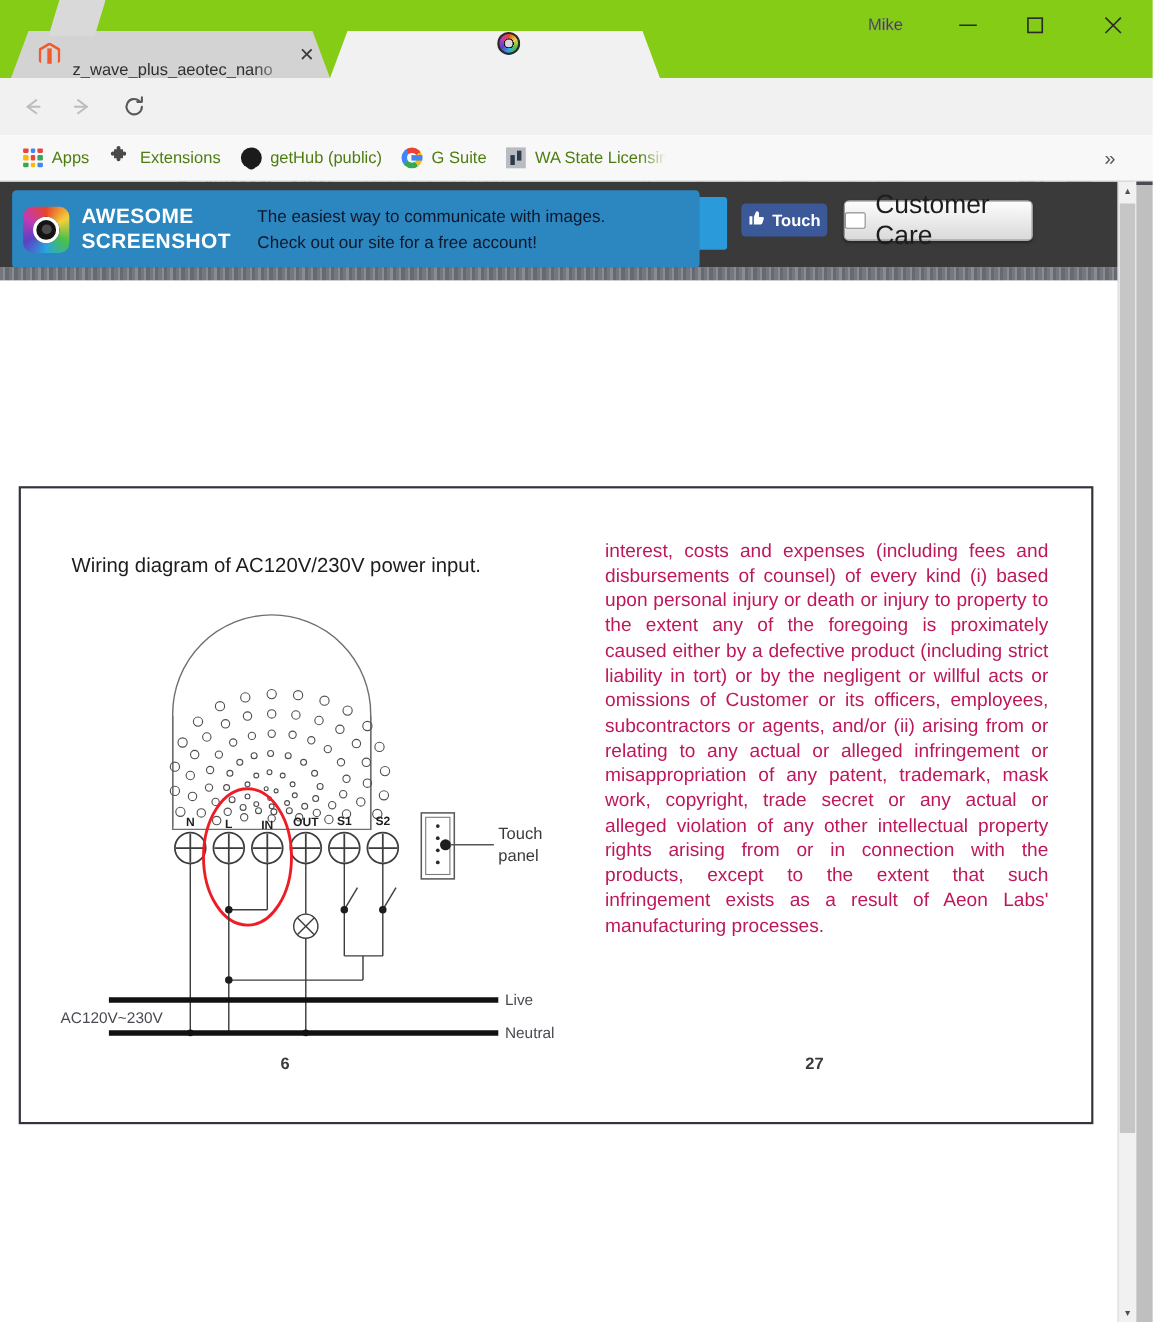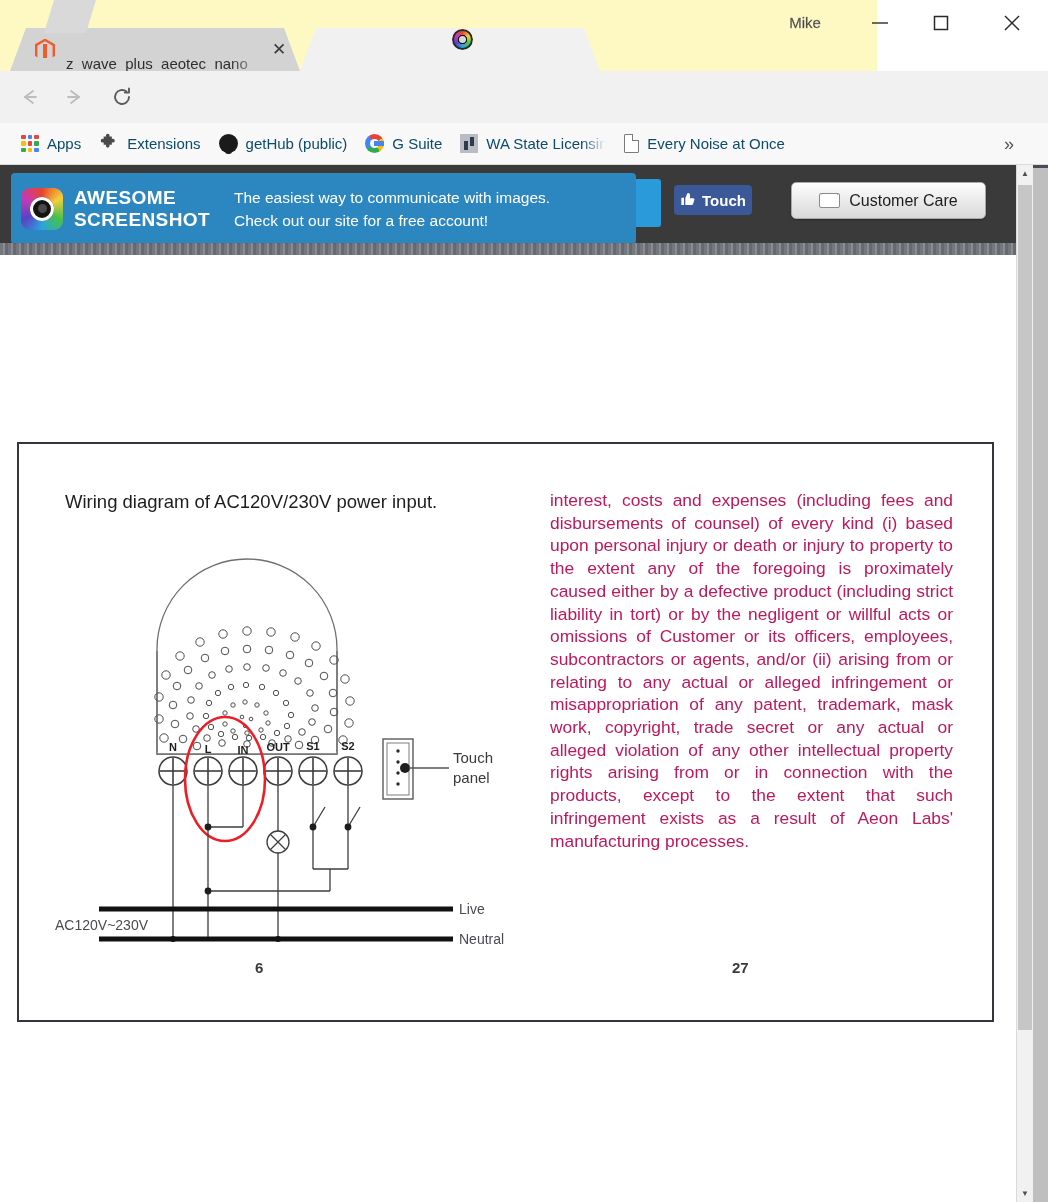--- a/index.html
+++ b/index.html
@@ -5,22 +5,22 @@
   * { box-sizing: border-box; margin: 0; padding: 0; }
   html, body {
     width: 1048px; height: 1202px;
     font-family: "Liberation Sans", sans-serif;
     background: #ffffff; overflow: hidden;
   }
   #app { position: relative; width: 1048px; height: 1202px; background:#fff; }
 
   
   .tabstrip {
-    position:absolute; left:0; top:0; width:877px; height:71px;
-    background:#fef9c3;
+    position:absolute; left:0; top:0; width:1048px; height:71px;
+    background:#84cc16;
     padding-left:44px;
   }
   .profile-name {
     position:absolute; left:775px; top:12px; width:60px; height:22px;
     font-size:15px; color:#3b3b3b; text-align:center; line-height:22px;
     -webkit-text-stroke: 0.3px #888;
   }
   .wbtn {
     position:absolute; top:6px; width:46px; height:34px;
     display:flex; align-items:center; justify-content:center;
@@ -128,21 +128,21 @@
   .redup { width:24px;height:24px;border-radius:50%;background:#cf2a22;
     display:flex;align-items:center;justify-content:center;color:#fff;font-size:14px; }
 
   
   .bookmarks {
     position:absolute; left:0; top:123px; width:1048px; height:42px;
     background:#f8f8f8; border-bottom:1px solid #dcdcdc;
     display:flex; align-items:center; padding-left:12px;
   }
   .bm { display:flex; align-items:center; height:30px; padding:0 9px; flex:0 0 auto; }
-  .bm-label { font-size:15px; color:#0c4a6e; white-space:nowrap; margin-left:8px; }
+  .bm-label { font-size:15px; color:#4d7c0f; white-space:nowrap; margin-left:8px; }
   .bm-label.clip { max-width:120px; overflow:hidden;
      -webkit-mask-image: linear-gradient(to right,#000 80%,transparent 100%);
      mask-image: linear-gradient(to right,#000 80%,transparent 100%); }
   .apps-grid { width:18px;height:18px; display:grid; grid-template-columns:repeat(3,1fr);
      grid-template-rows:repeat(3,1fr); gap:2px; }
   .apps-grid i { display:block; border-radius:1px; }
   .bm-overflow { position:absolute; right:34px; top:11px; font-size:18px; color:#555; }
   .gh-dot { width:19px;height:19px;border-radius:50%;background:#1b1b1b; position:relative;}
   .gh-dot:after{content:"";position:absolute;left:6px;bottom:-1px;width:7px;height:7px;
      background:#1b1b1b;border-radius:0 0 3px 3px;}
@@ -175,49 +175,49 @@
   }
   .as-logo { width:42px; height:42px; margin-left:10px; border-radius:9px; flex:0 0 auto;
     background: conic-gradient(#e8442b,#f3cf3a,#47bf4c,#27a6e0,#5a43c4,#c23ab5,#e8442b);
     display:flex; align-items:center; justify-content:center; }
   .as-logo i { width:24px;height:24px;border-radius:50%;background:#141414;
     box-shadow: inset 0 0 0 3px #ffffff; display:block; }
   .as-logo i:after{content:"";display:block;width:9px;height:9px;border-radius:50%;
     background:#4a4a4a;margin:7px auto;}
   .as-name { margin-left:11px; color:#ffffff; font-size:19px; font-weight:bold;
     line-height:22px; letter-spacing:.4px; }
-  .as-tag { margin-left:24px; color:#ffffff; font-size:15.5px; line-height:23px; }
+  .as-tag { margin-left:24px; color:#0f172a; font-size:15.5px; line-height:23px; }
   .fb-like {
     position:absolute; left:674px; top:20px; width:78px; height:30px; border-radius:4px;
     background:#3b5998; color:#fff; display:flex; align-items:center; justify-content:center;
     font-size:15px; font-weight:bold; gap:6px;
   }
   .cc-btn {
-    position:absolute; left:791px; top:17px; width:195px; height:37px; border-radius:5px;
+    position:absolute; left:767px; top:17px; width:172px; height:37px; border-radius:5px;
     background:linear-gradient(#fdfdfd,#d9d9d9); border:1px solid #a9a9a9;
     display:flex; align-items:center; justify-content:center; gap:9px;
-    font-size:16px; color:#1d1d1d; box-shadow:0 1px 2px rgba(0,0,0,.3);
+    font-size:24px; color:#1d1d1d; box-shadow:0 1px 2px rgba(0,0,0,.3);
   }
   .env { width:21px;height:15px;border:1.6px solid #8b8b8b;border-radius:2px;position:relative;background:#fff;}
   .env:after{content:"";position:absolute;left:1px;top:0px;width:15px;height:8px;
      border-right:1.6px solid #8b8b8b;transform:skewX(0deg);
      clip-path:polygon(0 0,100% 0,50% 100%); background:#fff;
      border-left:1.6px solid #8b8b8b;}
   .texture-strip { position:absolute; left:0; top:78px; width:1032px; height:12px;
      background:
        repeating-linear-gradient(90deg,#6d7078 0 3px,#84868d 3px 5px,#5f626a 5px 8px),
        #70737a; opacity:.95; }
 
   
   .page-white { position:absolute; left:0; top:90px; width:1016px; height:782px; background:#fff; }
   .doc-sheet { position:absolute; left:17px; top:277px; width:977px; height:580px;
     background:#ffffff; border:2px solid #35343c; }
   .doc-inner { position:absolute; inset:0; }
 
-  .doc-title { position:absolute; left:46px; top:47px; font-size:18.5px; color:#1d1d1d; }
+  .doc-title { position:absolute; left:46px; top:59px; font-size:18.5px; color:#1d1d1d; }
   .page-num-left { position:absolute; left:236px; top:515px; font-size:15px; font-weight:bold; color:#3a3a3a; }
   .page-num-right { position:absolute; left:713px; top:515px; font-size:15px; font-weight:bold; color:#3a3a3a; }
 
   .col-right { position:absolute; left:531px; top:45px; width:403px;
      font-size:17.4px; line-height:22.7px; color:#be185d; text-align:justify; }
   .col-right p + p { margin-top:22px; }
 
   .diagram { position:absolute; left:30px; top:95px; width:470px; height:420px; }
 
   
@@ -378,24 +378,20 @@
     <div class="bm">
       <span class="g-logo"></span>
       <span class="bm-label">G Suite</span>
     </div>
 
     <div class="bm">
       <span class="wa-ic"></span>
       <span class="bm-label clip">WA State Licensing: L</span>
     </div>
 
-    <div class="bm">
-      <span class="doc-ic"></span>
-      <span class="bm-label">Every Noise at Once</span>
-    </div>
 
     <span class="bm-overflow">»</span>
   </div>
 
   <div class="viewport">
 
     <div class="banner-bar">
       <div class="banner-blue-shadow"></div>
       <div class="banner-blue">
         <span class="as-logo">

